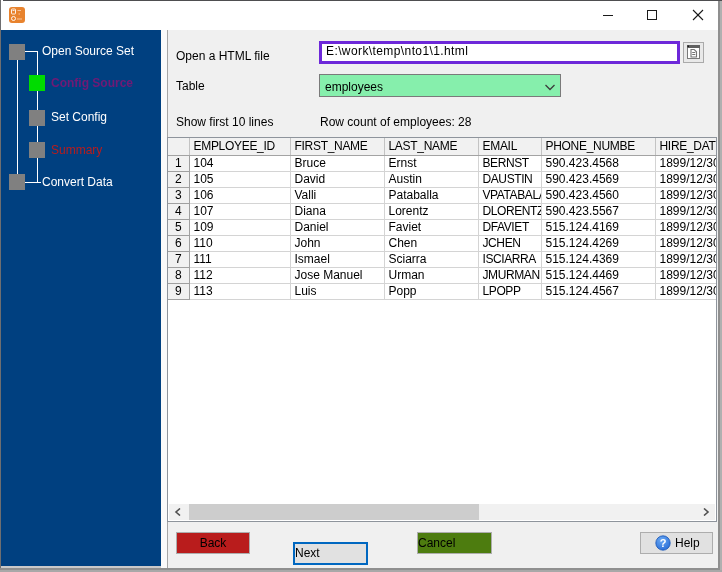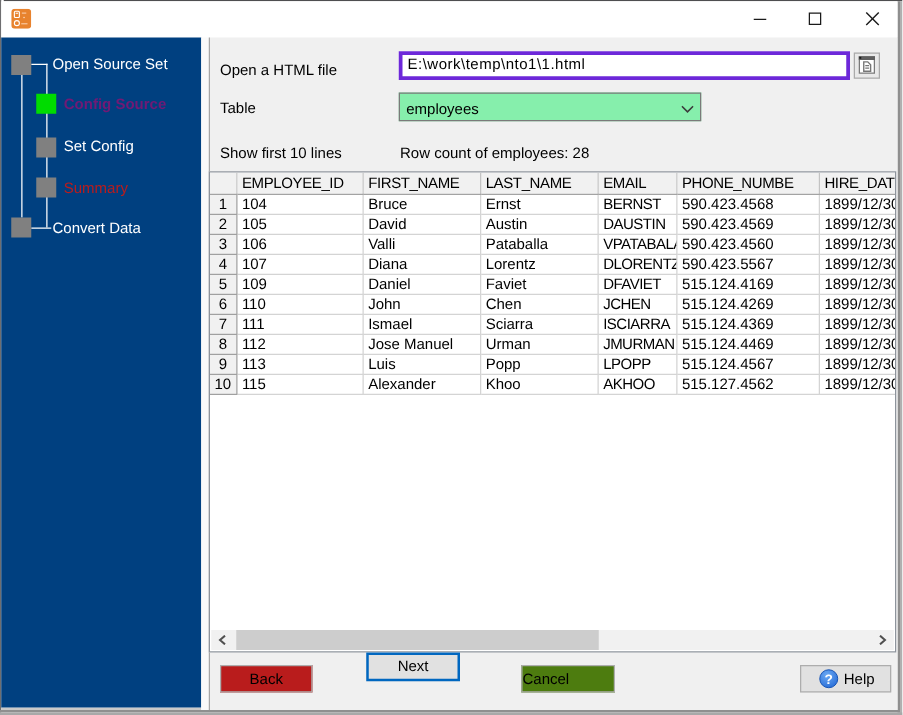--- a/index.html
+++ b/index.html
@@ -175,29 +175,20 @@
         </tr>
 <tr>
           <td class="num">9</td>
           <td>113</td>
           <td>Luis</td>
           <td>Popp</td>
           <td>LPOPP</td>
           <td>515.124.4567</td>
           <td class="last">1899/12/30</td>
         </tr>
-<tr>
-          <td class="num">10</td>
-          <td>115</td>
-          <td>Alexander</td>
-          <td>Khoo</td>
-          <td>AKHOO</td>
-          <td>515.127.4562</td>
-          <td class="last">1899/12/30</td>
-        </tr>
   </tbody>
     </table>
 
   <div style="position:absolute;left:1px;bottom:1px;width:546px;height:16px;background:#f1f1f1">
     <svg style="position:absolute;left:5px;top:4px" width="8" height="8" viewBox="0 0 8 8">
         <polyline points="6,0.5 2,4 6,7.5" fill="none" stroke="#505050" stroke-width="1.6"></polyline>
       </svg>
     <div style="position:absolute;left:20px;top:0;width:290px;height:16px;background:#cdcdcd"></div>
     <svg style="position:absolute;right:5px;top:4px" width="8" height="8" viewBox="0 0 8 8">
         <polyline points="2,0.5 6,4 2,7.5" fill="none" stroke="#505050" stroke-width="1.6"></polyline>
@@ -209,21 +200,21 @@
   table tr.hdr { height:17px; }
   th { background:#f1f1f1; font-weight:normal; text-align:left; padding:0 0 0 4px; letter-spacing:-0.3px;
        border-right:1px solid #c3c3c3; border-bottom:1px solid #a3a3a3; overflow:hidden; white-space:nowrap; }
   td { padding:0 0 0 4px; border-right:1px solid #d4d4d4; border-bottom:1px solid #d4d4d4; overflow:hidden; white-space:nowrap; }
   td.num { background:#f1f1f1; text-align:center; padding:0; border-right:1px solid #a0a0a0; border-bottom:1px solid #a0a0a0; }
   th.last, td.last { border-right:none; }
   td:nth-child(5) { letter-spacing:-0.4px; }
 </style>
 
 <div class="abs" style="left:176px;top:532px;width:74px;height:22px;background:#b91c1c;border:1px solid #adadad;box-sizing:border-box;text-align:center;line-height:20px">Back</div>
-<div class="abs" style="left:293px;top:522px;width:75px;height:23px;background:#e1e1e1;border:2px solid #0067c0;box-sizing:border-box;text-align:center;line-height:19px">Next</div>
+<div class="abs" style="left:293px;top:542px;width:75px;height:23px;background:#e1e1e1;border:2px solid #0067c0;box-sizing:border-box;line-height:19px">Next</div>
 <div class="abs" style="left:417px;top:532px;width:75px;height:22px;background:#4d7c0f;border:1px solid #adadad;box-sizing:border-box;line-height:20px">Cancel</div>
 <div class="abs" style="left:640px;top:532px;width:73px;height:22px;background:#e1e1e1;border:1px solid #adadad;box-sizing:border-box">
   <svg style="position:absolute;left:14px;top:2px" width="16" height="16" viewBox="0 0 16 16">
     <defs>
         <radialGradient id="hg" cx="0.4" cy="0.3" r="0.9">
           <stop offset="0" stop-color="#6aa9f4"></stop>
           <stop offset="1" stop-color="#1d62d1"></stop>
         </radialGradient>
       </defs>
     <circle cx="8" cy="8" r="7.2" fill="url(#hg)" stroke="#1553b5" stroke-width="0.8"></circle>

